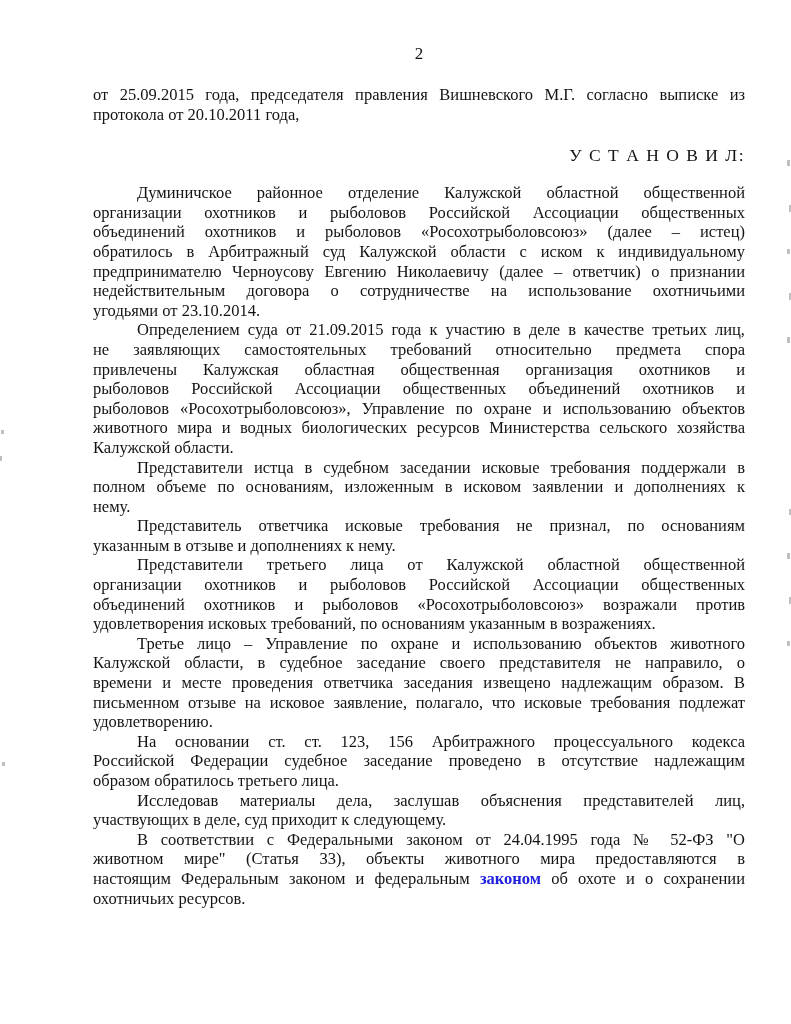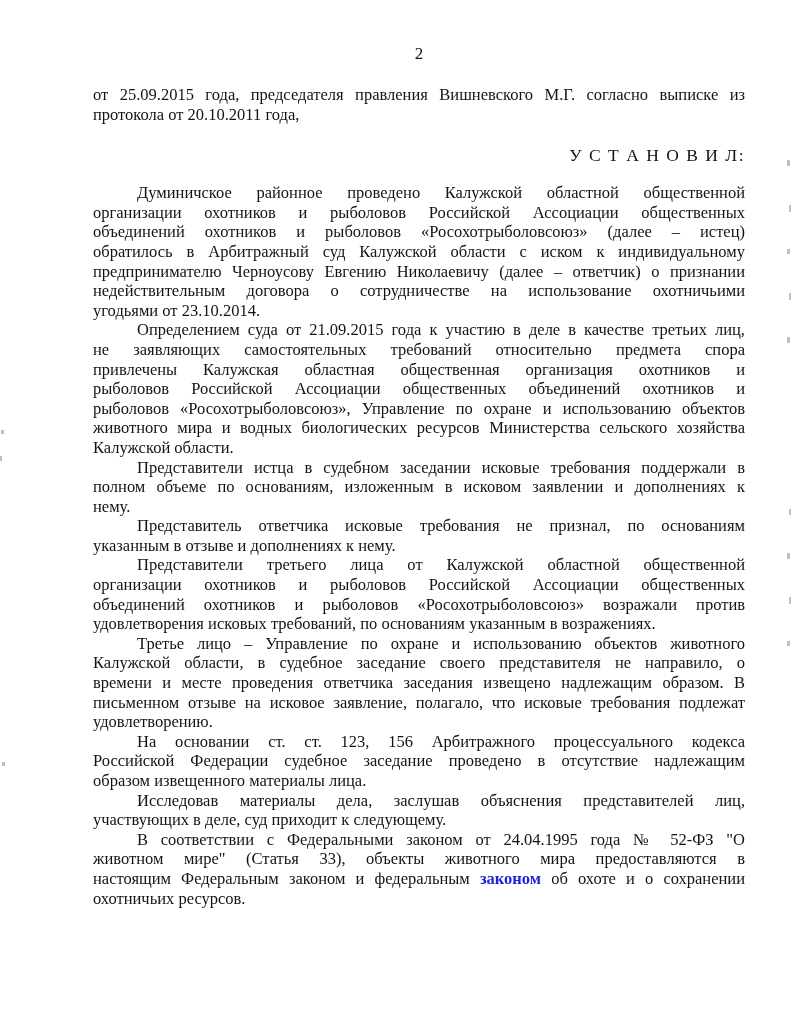--- a/index.html
+++ b/index.html
@@ -77,21 +77,21 @@
     <div class="page-number">2</div>
 
     <div class="para intro noindent">
         <div class="ln">от 25.09.2015 года, председателя правления Вишневского М.Г. согласно выписке из</div>
         <div class="ln last">протокола от 20.10.2011 года,</div>
       </div>
 
     <div class="heading">У С Т А Н О В И Л:</div>
 
     <div class="para">
-        <div class="ln">Думиничское районное проведено Калужской областной общественной</div>
+        <div class="ln">Думиничское районное отделение Калужской областной общественной</div>
         <div class="ln">организации охотников и рыболовов Российской Ассоциации общественных</div>
         <div class="ln">объединений охотников и рыболовов «Росохотрыболовсоюз» (далее – истец)</div>
         <div class="ln">обратилось в Арбитражный суд Калужской области с иском к индивидуальному</div>
         <div class="ln">предпринимателю Черноусову Евгению Николаевичу (далее – ответчик) о признании</div>
         <div class="ln">недействительным договора о сотрудничестве на использование охотничьими</div>
         <div class="ln last">угодьями от 23.10.2014.</div>
       </div>
     <div class="para">
         <div class="ln">Определением суда от 21.09.2015 года к участию в деле в качестве третьих лиц,</div>
         <div class="ln">не заявляющих самостоятельных требований относительно предмета спора</div>
@@ -119,21 +119,21 @@
     <div class="para">
         <div class="ln">Третье лицо – Управление по охране и использованию объектов животного</div>
         <div class="ln">Калужской области, в судебное заседание своего представителя не направило, о</div>
         <div class="ln">времени и месте проведения ответчика заседания извещено надлежащим образом. В</div>
         <div class="ln">письменном отзыве на исковое заявление, полагало, что исковые требования подлежат</div>
         <div class="ln last">удовлетворению.</div>
       </div>
     <div class="para">
         <div class="ln">На основании ст. ст. 123, 156 Арбитражного процессуального кодекса</div>
         <div class="ln">Российской Федерации судебное заседание проведено в отсутствие надлежащим</div>
-        <div class="ln last">образом извещенного материалы лица.</div>
+        <div class="ln last">образом обратилось третьего лица.</div>
       </div>
     <div class="para">
         <div class="ln">Исследовав материалы дела, заслушав объяснения представителей лиц,</div>
         <div class="ln last">участвующих в деле, суд приходит к следующему.</div>
       </div>
 
     <div class="para">
       <div class="ln">В соответствии с Федеральными законом от 24.04.1995 года № 52-ФЗ "О</div>
       <div class="ln">животном мире" (Статья 33), объекты животного мира предоставляются в</div>
       <div class="ln"><span>настоящим Федеральным законом и федеральным</span> <a class="law-link">законом</a> <span>об охоте и о сохранении</span></div>

